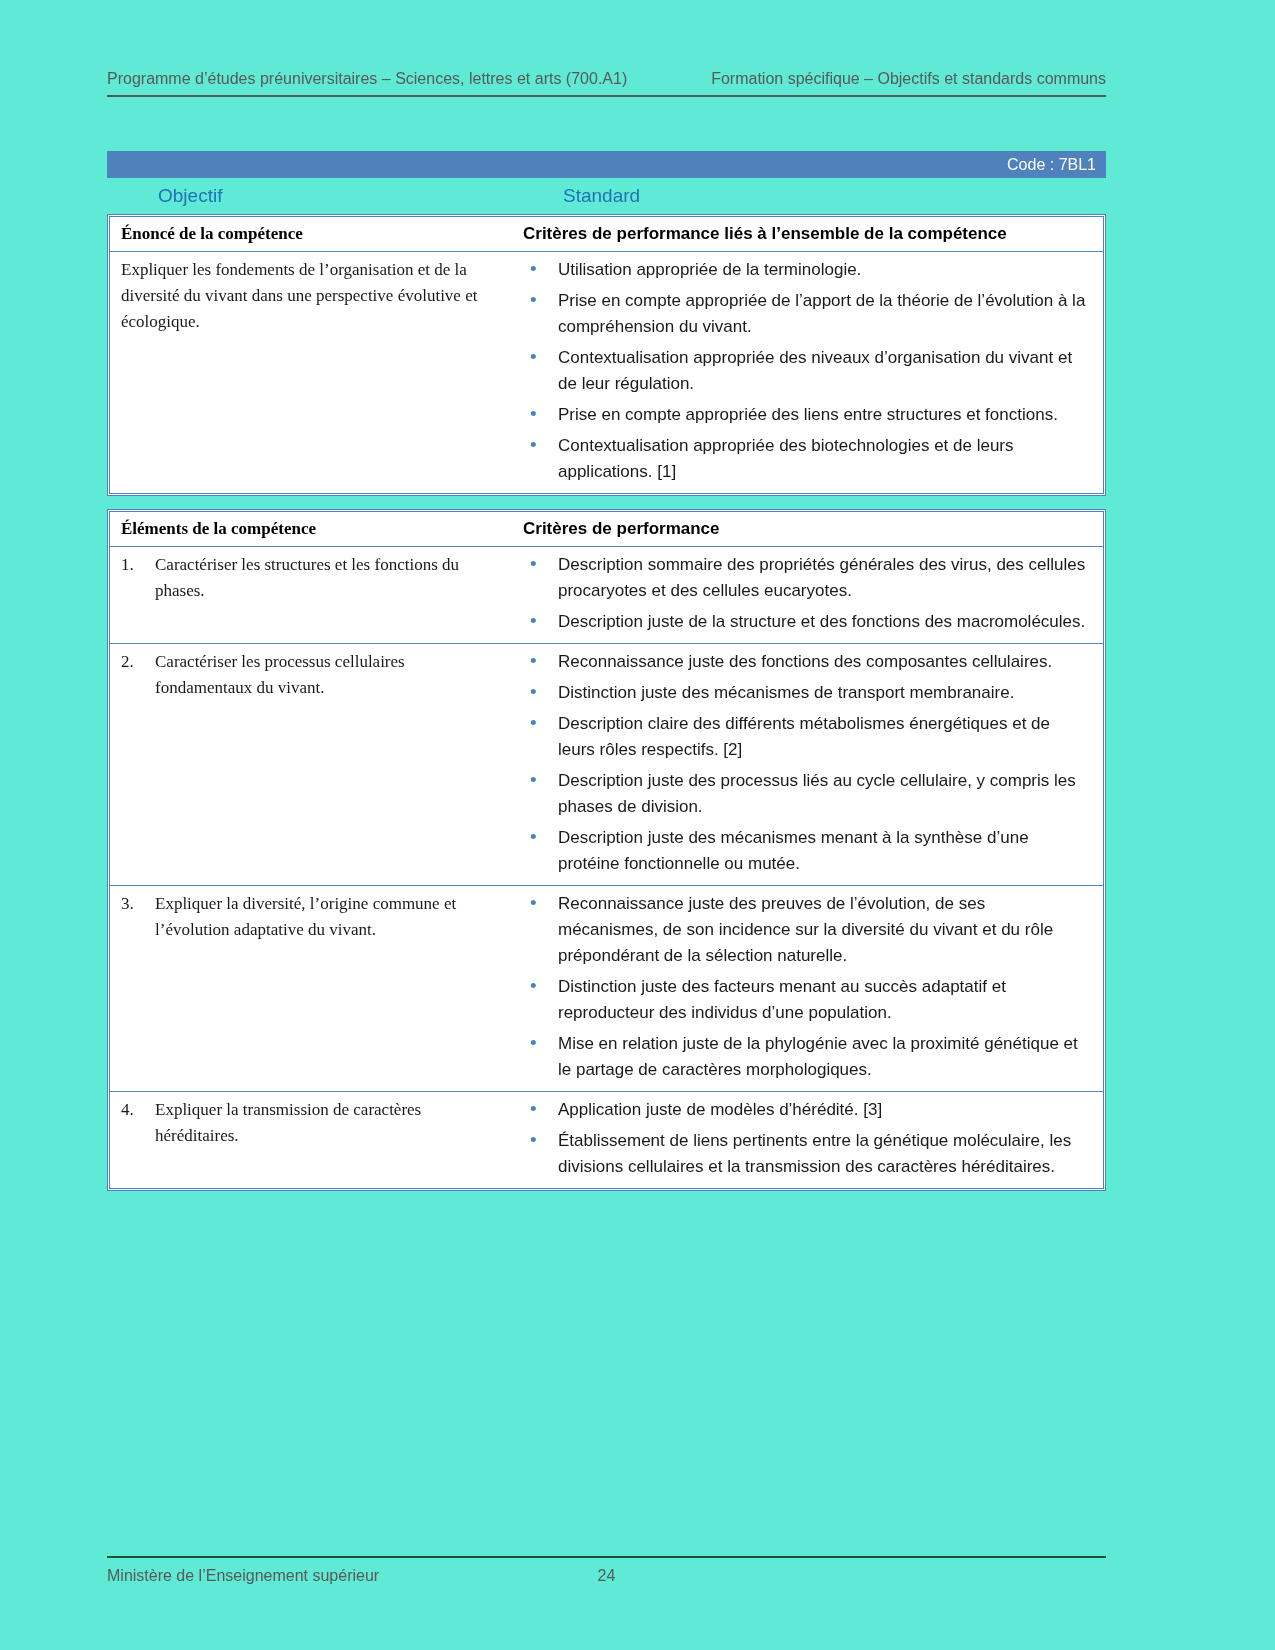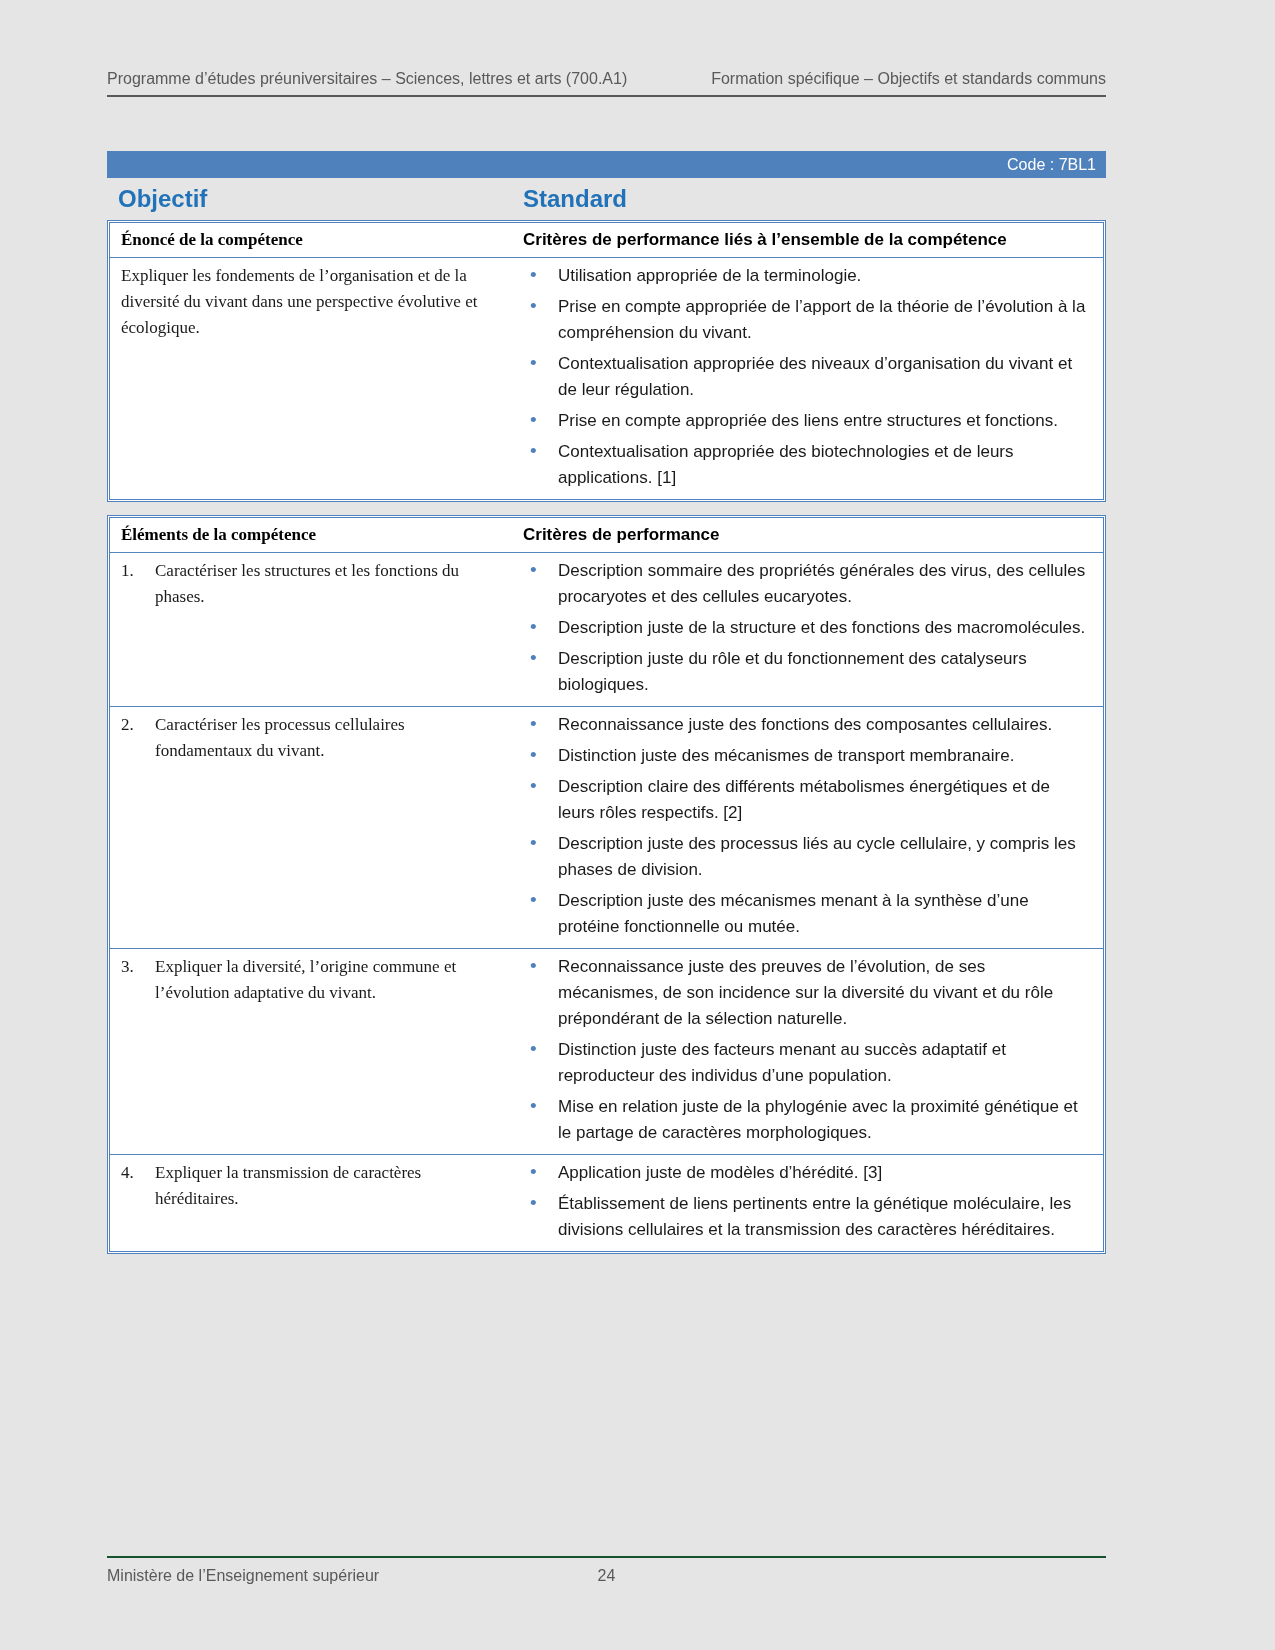--- a/index.html
+++ b/index.html
@@ -1,18 +1,18 @@
 <!DOCTYPE html>
 <html><head>
 <meta charset="utf-8">
 <style>
   * { margin:0; padding:0; box-sizing:border-box; }
   html, body { background:#ffffff; }
   .page {
-    width:1275px; height:1650px; position:relative; background:#e5e5e5;
+    width:1275px; height:1650px; position:relative; background:#5eead4;
     font-family:"Liberation Sans", sans-serif; color:#1a1a1a; overflow:hidden;
   }
   .content { position:absolute; left:107px; top:0; width:999px; }
 
   
   .doc-header {
     padding-top:70px; padding-bottom:7px;
     display:flex; justify-content:space-between;
     font-size:16px; color:#595959;
     border-bottom:2px solid #595959;
@@ -22,21 +22,21 @@
   .code-bar {
     margin-top:54px; height:27px; background:#4F81BD; color:#ffffff;
     display:flex; align-items:center; justify-content:flex-end;
     padding-right:10px; font-size:16px;
   }
 
   
   .col-titles { display:flex; margin-top:7px; margin-bottom:7px; }
   .col-titles .lft { width:403px; padding-left:11px; }
   .col-titles .rgt { flex:1; padding-left:13px; }
-  .col-title { font-size:24px; font-weight:bold; color:#2272B9; }
+  .col-title { font-size:19px; font-weight:normal; color:#2272B9;margin-left:40px; }
 
   
   .tbl { border:3px double #4F81BD; background:#fff; }
   .tbl + .tbl { margin-top:13px; }
   .trow { display:flex; }
   .trow + .trow { border-top:1px solid #5585BD; }
   .cell { font-size:17px; line-height:26px; }
   .cell.left  { width:400px; padding:5px 10px 8px 11px;font-family:Liberation Serif, serif; }
   .cell.right { flex:1; padding:5px 14px 8px 13px; }
   .thead .cell { font-weight:bold; color:#000; padding-top:4px; padding-bottom:4px; }
@@ -112,21 +112,20 @@
         <div class="cell left">
           <div class="numwrap">
             <span class="num">1.</span>
             <span class="eltext">Caractériser les structures et les fonctions du phases.</span>
           </div>
         </div>
         <div class="cell right">
           <ul class="crit">
             <li><span>Description sommaire des propriétés générales des virus, des cellules procaryotes et des cellules eucaryotes.</span></li>
             <li><span>Description juste de la structure et des fonctions des macromolécules.</span></li>
-            <li><span>Description juste du rôle et du fonctionnement des catalyseurs biologiques.</span></li>
           </ul>
         </div>
       </div>
 
       <div class="trow">
         <div class="cell left">
           <div class="numwrap">
             <span class="num">2.</span>
             <span class="eltext">Caractériser les processus cellulaires fondamentaux du vivant.</span>
           </div>

